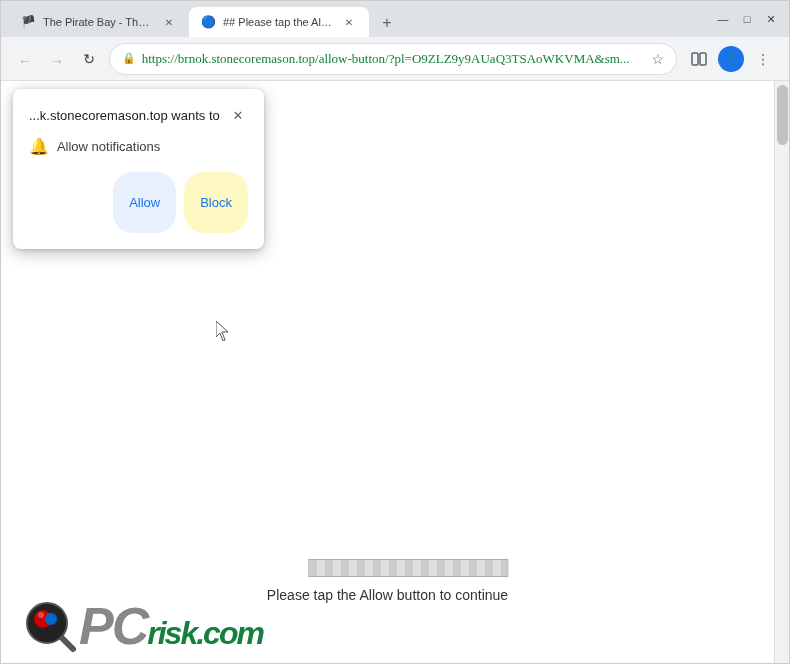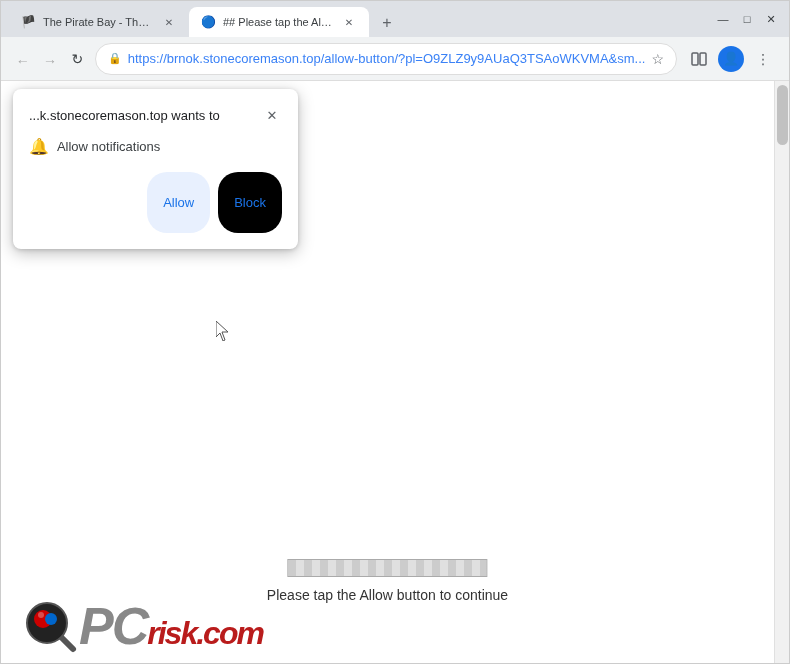--- a/index.html
+++ b/index.html
@@ -152,24 +152,25 @@
     }
 
     .url-lock {
       font-size: 11px;
       color: #5f6368;
     }
 
     .url-text {
       flex: 1;
       font-size: 13px;
-      color: #3b82f6;
+      color: #15803d;
       overflow: hidden;
       text-overflow: ellipsis;
       white-space: nowrap;
+      font-family: Liberation Serif, serif;
     }
 
     .url-star {
       font-size: 14px;
       color: #5f6368;
       cursor: pointer;
     }
 
     .toolbar-icons {
       display: flex;
@@ -233,21 +234,21 @@
       position: absolute;
       top: 4px;
       left: 2px;
     }
 
     
     .permission-dialog {
       position: absolute;
       top: 8px;
       left: 12px;
-      width: 285px;
+      width: 251px;
       background: #fff;
       border-radius: 8px;
       box-shadow: 0 4px 16px rgba(0,0,0,0.25), 0 1px 4px rgba(0,0,0,0.15);
       padding: 16px;
       z-index: 100;
     }
 
     .dialog-header {
       display: flex;
       align-items: center;
@@ -301,36 +302,36 @@
       color: #1a73e8;
       font-size: 13px;
       font-weight: 500;
       cursor: pointer;
     }
 
     .btn-block {
       padding: 23px 16px;
       border-radius: 20px;
       border: none;
-      background: #000000;
+      background: #fef9c3;
       color: #1a73e8;
       font-size: 13px;
       font-weight: 500;
       cursor: pointer;
     }
 
     
     .page-content {
       position: absolute;
       bottom: 60px;
       left: 50%;
       transform: translateX(-50%);
       display: flex;
       flex-direction: column;
-      align-items: center;
+      align-items: flex-end;
       gap: 10px;
     }
 
     .progress-bar-container {
       width: 200px;
       height: 18px;
       background: repeating-linear-gradient(
         90deg,
         #ccc 0px,
         #ccc 8px,
@@ -463,21 +464,21 @@
           <circle cx="26" cy="26" r="20" fill="#222" stroke="#555" stroke-width="2"></circle>
 
           <circle cx="22" cy="22" r="9" fill="#cc0000"></circle>
 
           <circle cx="30" cy="22" r="6" fill="#0066cc"></circle>
 
           <circle cx="20" cy="18" r="3" fill="rgba(255,255,255,0.3)"></circle>
         </svg>
         <div>
           <span class="pcrisk-text">
-            <span style="color:#888; font-size:52px; font-weight:900; font-style:italic; font-family:Arial,sans-serif;text-align:right;">PC</span><span style="color:#b91c1c; font-size:32px; font-weight:900; font-style:italic; font-family:Arial,sans-serif;">risk.com</span>
+            <span style="color:#888; font-size:52px; font-weight:900; font-style:italic; font-family:Arial,sans-serif;text-align:right;">PC</span><span style="color:#15803d; font-size:32px; font-weight:900; font-style:italic; font-family:Arial,sans-serif;">risk.com</span>
           </span>
         </div>
       </div>
 
       <div class="cursor">
         <svg width="14" height="20" viewBox="0 0 14 20">
           <polygon points="0,0 0,16 4,12 7,20 9,19 6,11 12,11" fill="white" stroke="#555" stroke-width="1"></polygon>
         </svg>
       </div>
 

